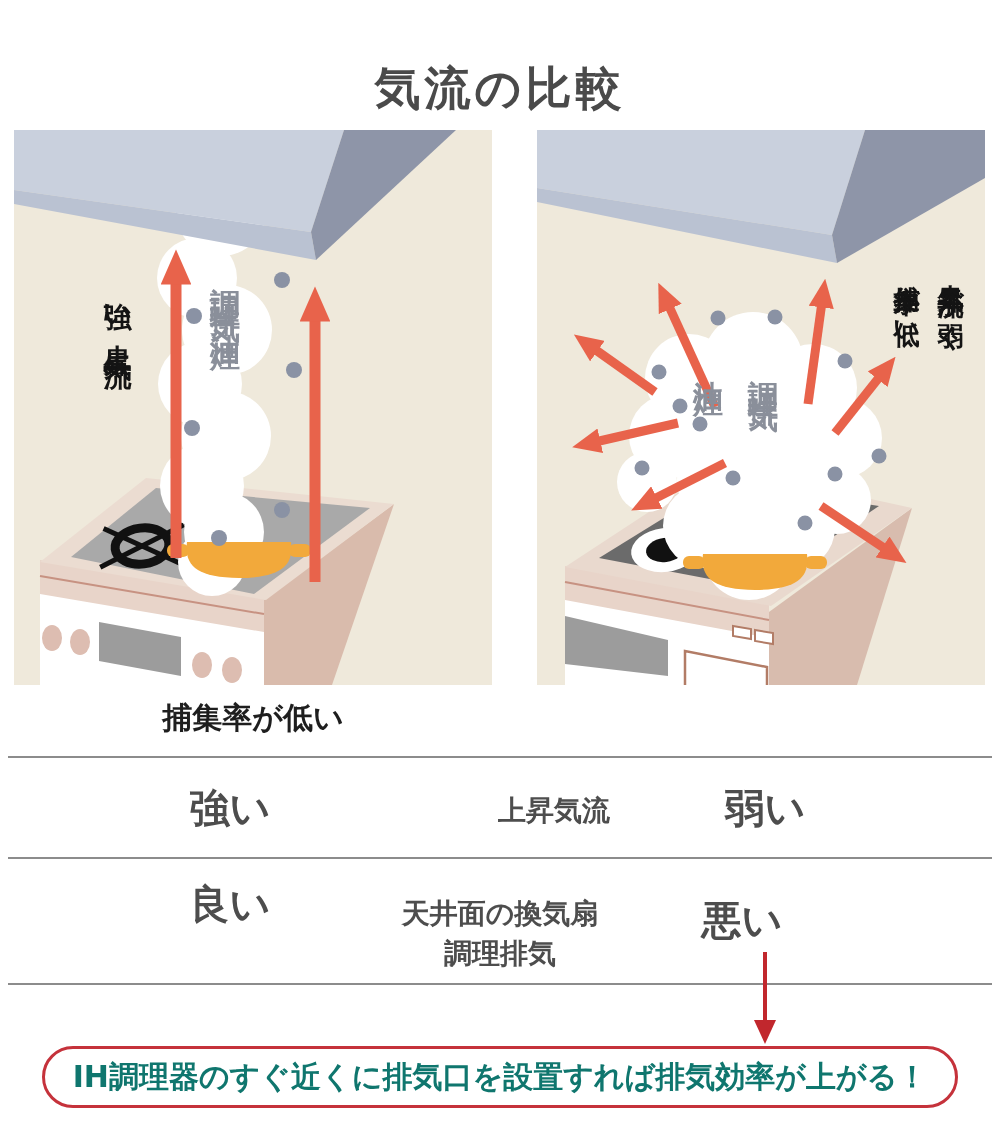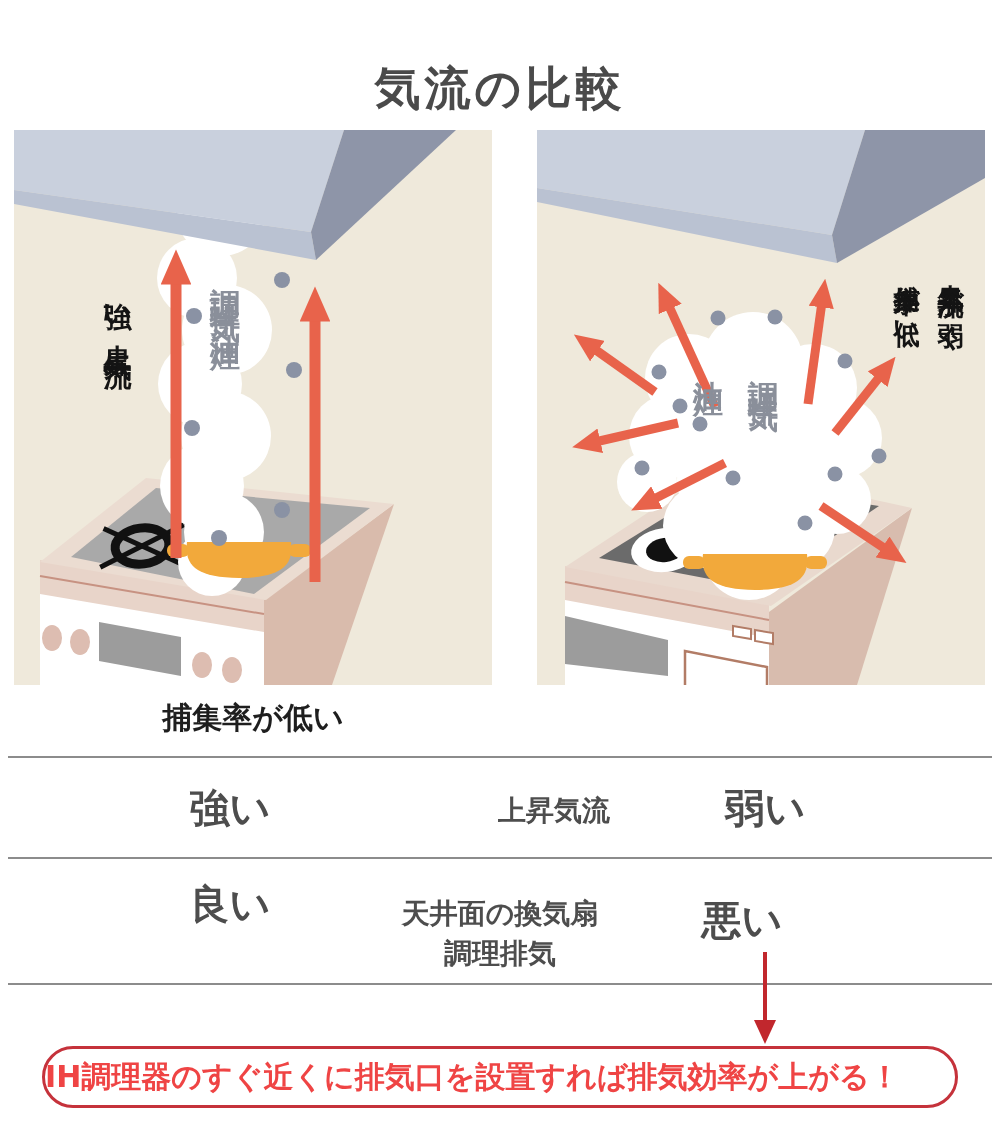--- a/index.html
+++ b/index.html
@@ -32,22 +32,22 @@
   }
   .caption.gas{left:14px;width:478px;}
   .caption.ih{left:537px;width:448px;}
   .divider{position:absolute;left:8px;right:8px;border-top:2px solid #8c8c8c;}
   .cell{position:absolute;text-align:center;font-weight:bold;color:#4d4d4d;}
   .big-val{font-size:40px;height:48px;line-height:48px;}
   .mid-label{font-size:28px;}
   .conclusion{
     position:absolute;left:42px;top:1046px;width:916px;height:62px;
     border:3px solid #c5323b;border-radius:36px;background:#ffffff;
-    display:flex;align-items:center;justify-content:flex-start;
-    font-size:30px;font-weight:bold;color:#ef4444;letter-spacing:0px;box-sizing:border-box;
+    display:flex;align-items:center;justify-content:center;
+    font-size:30px;font-weight:bold;color:#0f766e;letter-spacing:0px;box-sizing:border-box;
   }
   .down-arrow{position:absolute;left:750px;top:948px;}
 </style>
 </head>
 <body>
 
 <div class="stage">
 
   <div class="title">気流の比較</div>
 

